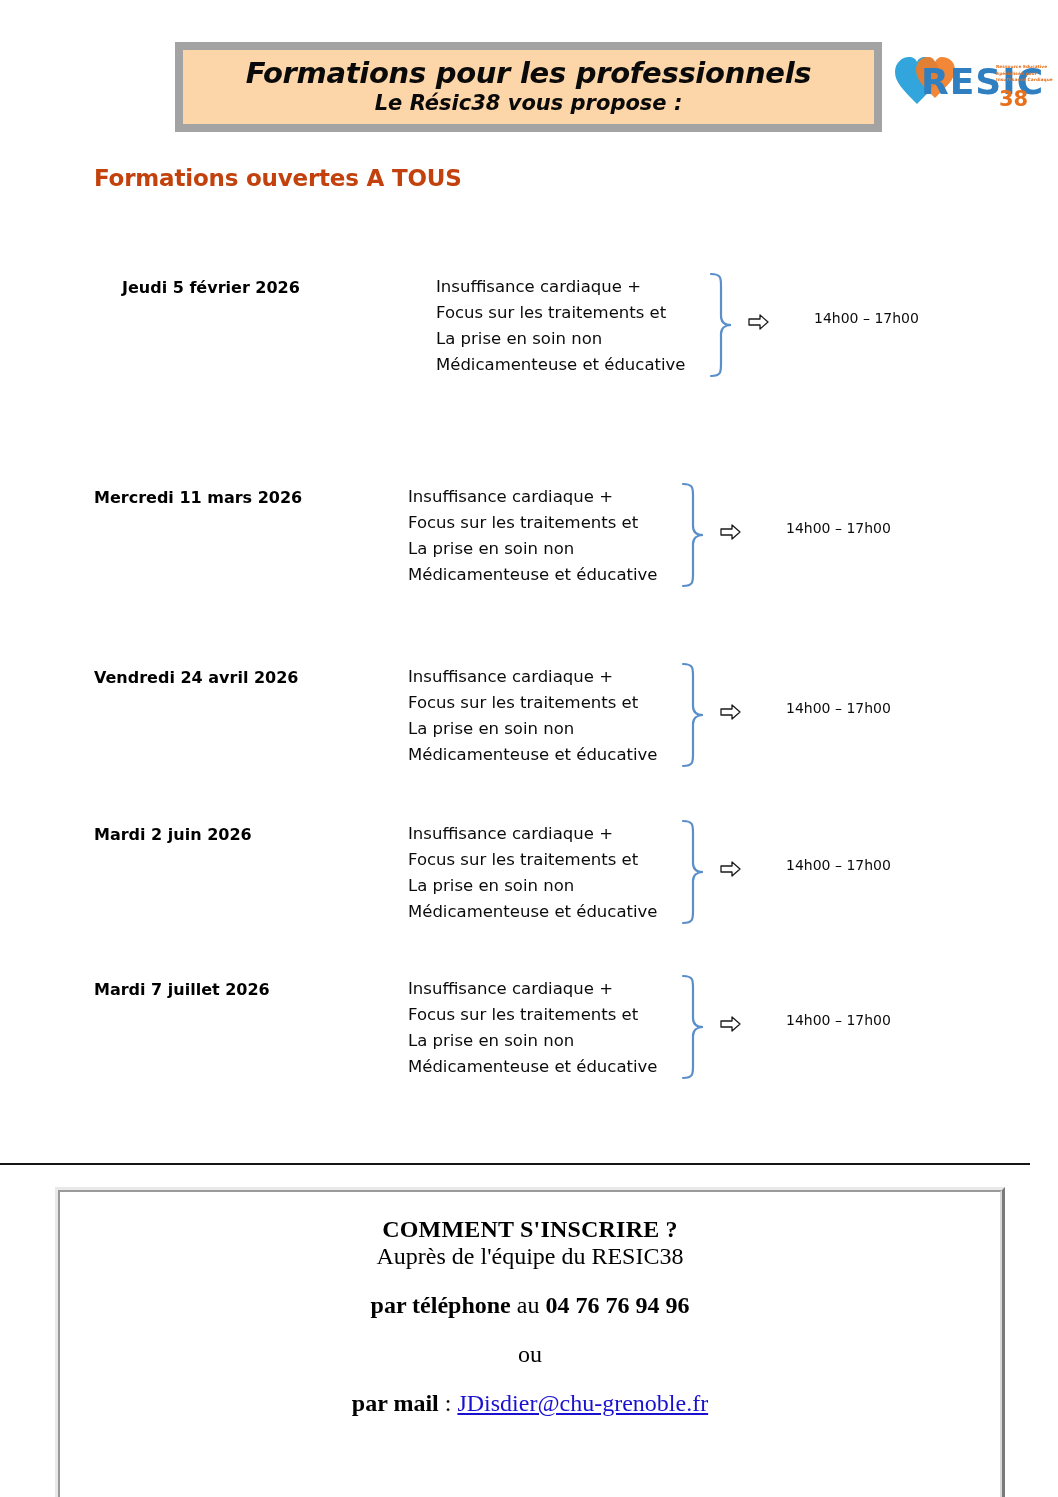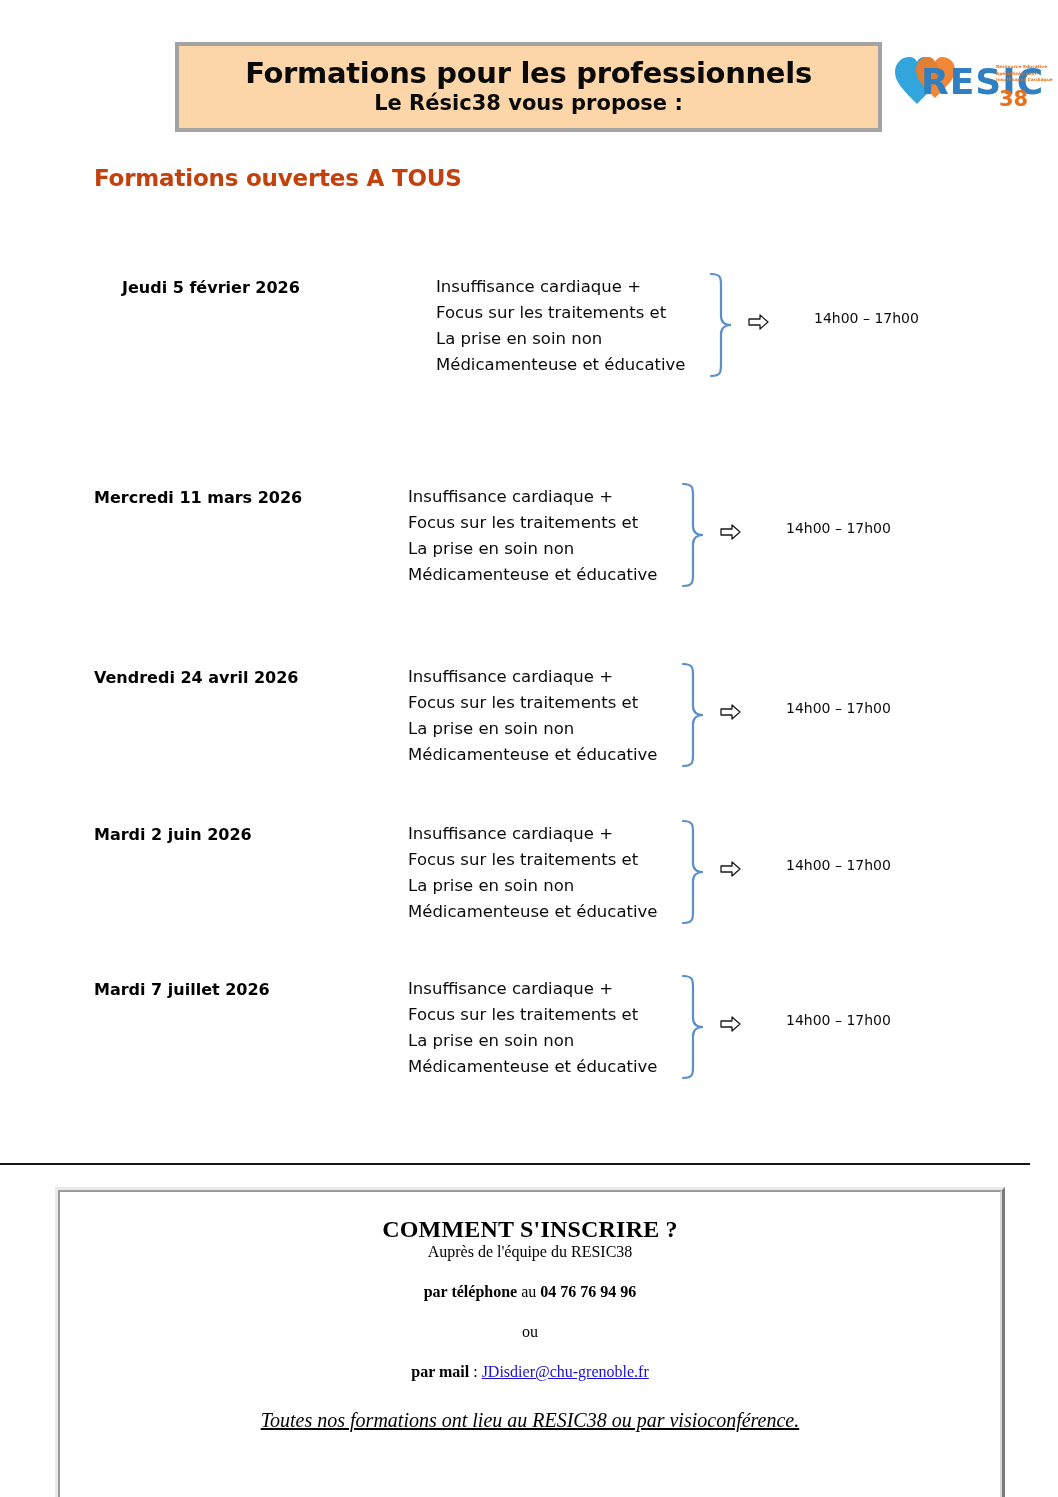--- a/index.html
+++ b/index.html
@@ -25,26 +25,27 @@
     width: 1058px;
     height: 108px;
   }
   .title-box {
     position: absolute;
     left: 175px;
     top: 0;
     width: 707px;
     height: 90px;
     background: #FCD5A8;
-    border: 4px solid #a3a3a3;
+    border: 8px solid #a3a3a3;
     box-sizing: border-box;
     display: flex;
     flex-direction: column;
     align-items: center;
     justify-content: center;
+    font-style: italic;
   }
   .title-main {
     font-family: "DejaVu Sans", sans-serif;
     font-weight: bold;
     font-size: 29px;
     letter-spacing: -0.3px;
     color: #0a0a0a;
     line-height: 1.1;
   }
   .title-sub {
@@ -188,21 +189,21 @@
     text-align: center;
     font-family: "Liberation Serif", serif;
   }
   .reg-title {
     font-size: 24px;
     font-weight: bold;
     color: #000;
     letter-spacing: 0.2px;
   }
   .reg-line {
-    font-size: 16px;
+    font-size: 24px;
     color: #000;
     margin-bottom: 22px;
   }
   .reg-line b { font-weight: bold; text-align: center; }
   .reg-mail-link {
     color: #1a10d0;
     text-decoration: underline;
   }
   .reg-note {
     font-size: 20px;
@@ -353,15 +354,14 @@
   <div class="reg-inner">
     <div class="reg-title">COMMENT S'INSCRIRE ?</div>
     <div class="reg-line">Auprès de l'équipe du RESIC38</div>
     <div class="reg-line">
       <b>par téléphone</b><span> au </span><b>04 76 76 94 96</b>
     </div>
     <div class="reg-line">ou</div>
     <div class="reg-line">
       <b>par mail</b><span> : </span><a class="reg-mail-link" href="#">JDisdier@chu-grenoble.fr</a>
     </div>
-    <div class="reg-note">Toutes nos formations ont lieu au RESIC38 ou par visioconférence.</div>
   </div>
 </div>
 
 </body></html>

